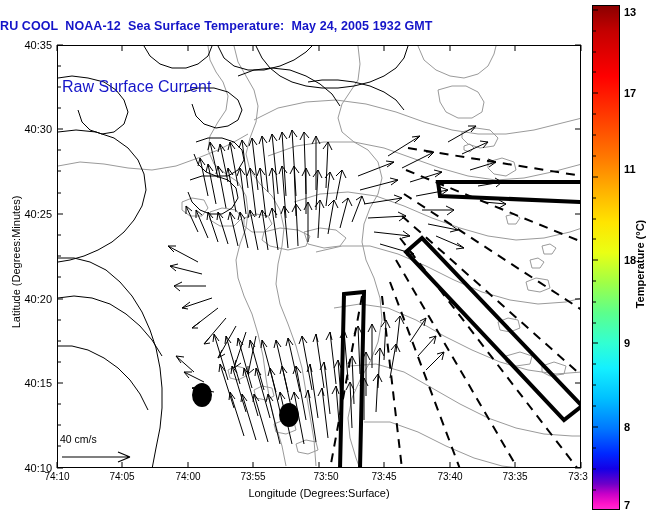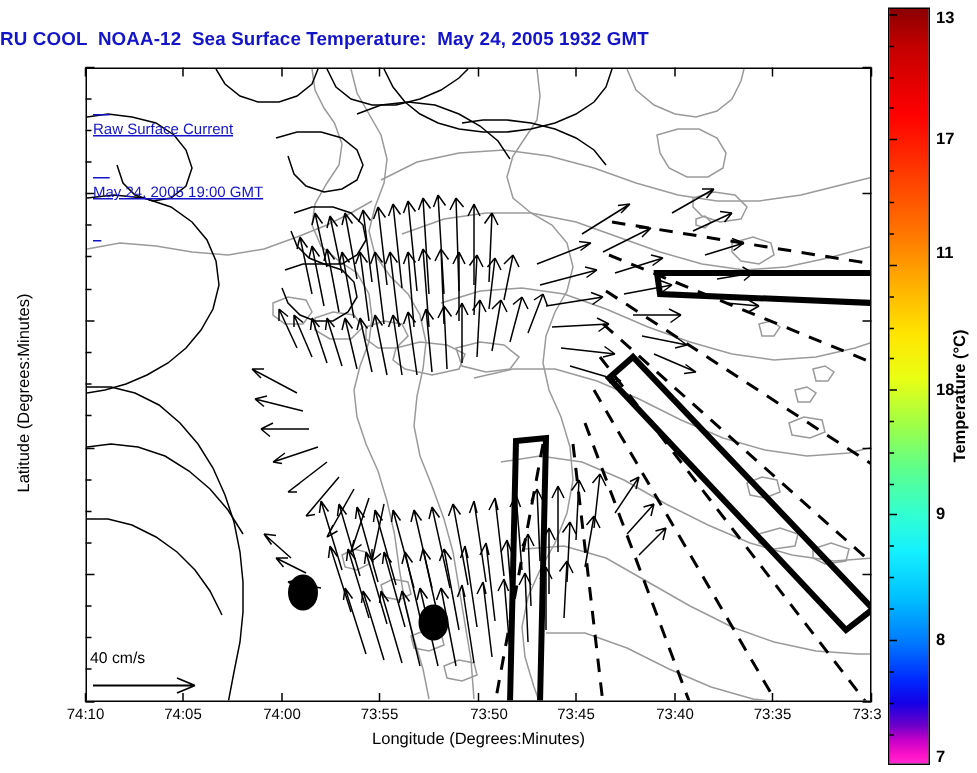--- a/index.html
+++ b/index.html
@@ -52,25 +52,24 @@
     height: 423px;
     display: block;
   }
 
   
   #annotation {
     position: absolute;
     left: 62px;
     top: 52px;
     color: #1414c8;
-    font-size: 10px;
+    font-size: 16px;
     line-height: 14px;
     white-space: pre;
     pointer-events: none;
-    text-decoration: underline;
   }
 
   
   #scalebar {
     position: absolute;
     left: 60px;
     top: 433px;
     width: 110px;
     height: 34px;
     pointer-events: none;
@@ -422,43 +421,50 @@
 
       <g fill="#000000">
         <ellipse cx="144" cy="349" rx="10" ry="12"></ellipse>
         <ellipse cx="231" cy="369" rx="10" ry="12"></ellipse>
       </g>
     </svg>
   </div>
 
   <div id="annotation">
     <div>Raw Surface Current</div>
-    <div>May 24, 2005 19:00 GMT</div>
   </div>
 
   <div id="scalebar">
     <div id="scalebar-label">40 cm/s</div>
     <svg width="110" height="34">
       <path d="M2,24 L70,24 M70,24 L58,19 M70,24 L58,29" stroke="#000000" stroke-width="1.2" fill="none"></path>
     </svg>
   </div>
 
+  <div id="ytick-labels">
+    <div class="ytick-label" style="top:45px">40:35</div>
+    <div class="ytick-label" style="top:129px">40:30</div>
+    <div class="ytick-label" style="top:214px">40:25</div>
+    <div class="ytick-label" style="top:299px">40:20</div>
+    <div class="ytick-label" style="top:383px">40:15</div>
+    <div class="ytick-label" style="top:468px">40:10</div>
+  </div>
 
   <div class="xtick-label" style="left:57px">74:10</div>
   <div class="xtick-label" style="left:122px">74:05</div>
   <div class="xtick-label" style="left:188px">74:00</div>
   <div class="xtick-label" style="left:253px">73:55</div>
   <div class="xtick-label" style="left:326px">73:50</div>
   <div class="xtick-label" style="left:384px">73:45</div>
   <div class="xtick-label" style="left:450px">73:40</div>
   <div class="xtick-label" style="left:515px">73:35</div>
   <div class="xtick-label" style="left:578px">73:3</div>
 
   <div id="ylabel">Latitude (Degrees:Minutes)</div>
-  <div id="xlabel">Longitude (Degrees:Minutes)</div>
+  <div id="xlabel">Longitude (Degrees:Surface)</div>
 
   <svg style="position:absolute;left:0;top:0;width:651px;height:515px;pointer-events:none">
     <g stroke="#000000" stroke-width="1" fill="none">
       <path d="M57,45 h6 M57,129 h6 M57,214 h6 M57,299 h6 M57,383 h6 M57,468 h6"></path>
       <path d="M581,45 h-6 M581,129 h-6 M581,214 h-6 M581,299 h-6 M581,383 h-6 M581,468 h-6"></path>
       <path d="M57,468 v-6 M122,468 v-6 M188,468 v-6 M253,468 v-6 M319,468 v-6
                M384,468 v-6 M450,468 v-6 M515,468 v-6 M581,468 v-6"></path>
       <path d="M57,45 v6 M122,45 v6 M188,45 v6 M253,45 v6 M319,45 v6
                M384,45 v6 M450,45 v6 M515,45 v6 M581,45 v6"></path>
       <path d="M57,66 h4 M57,87 h4 M57,108 h4 M57,150 h4 M57,171 h4 M57,193 h4

